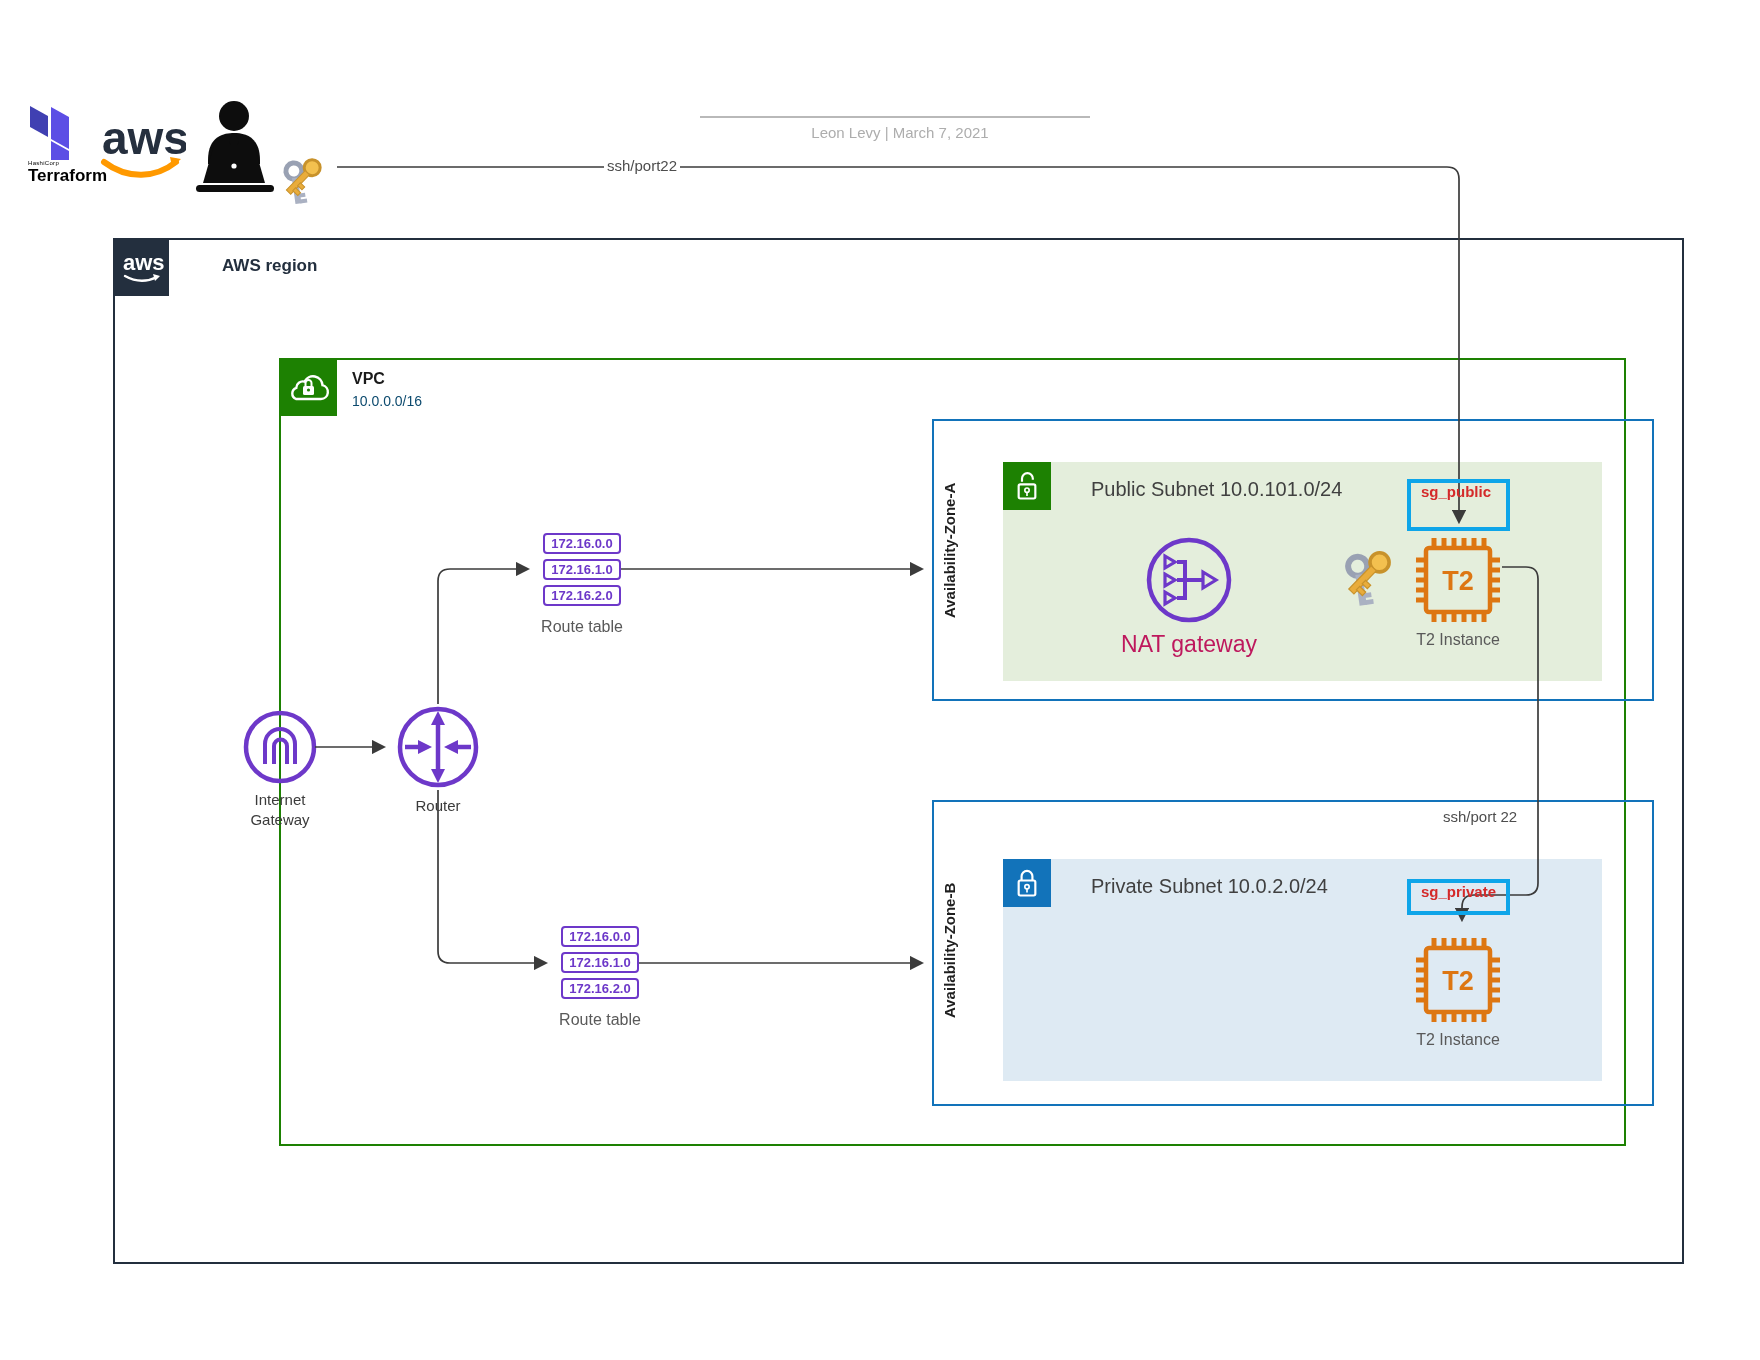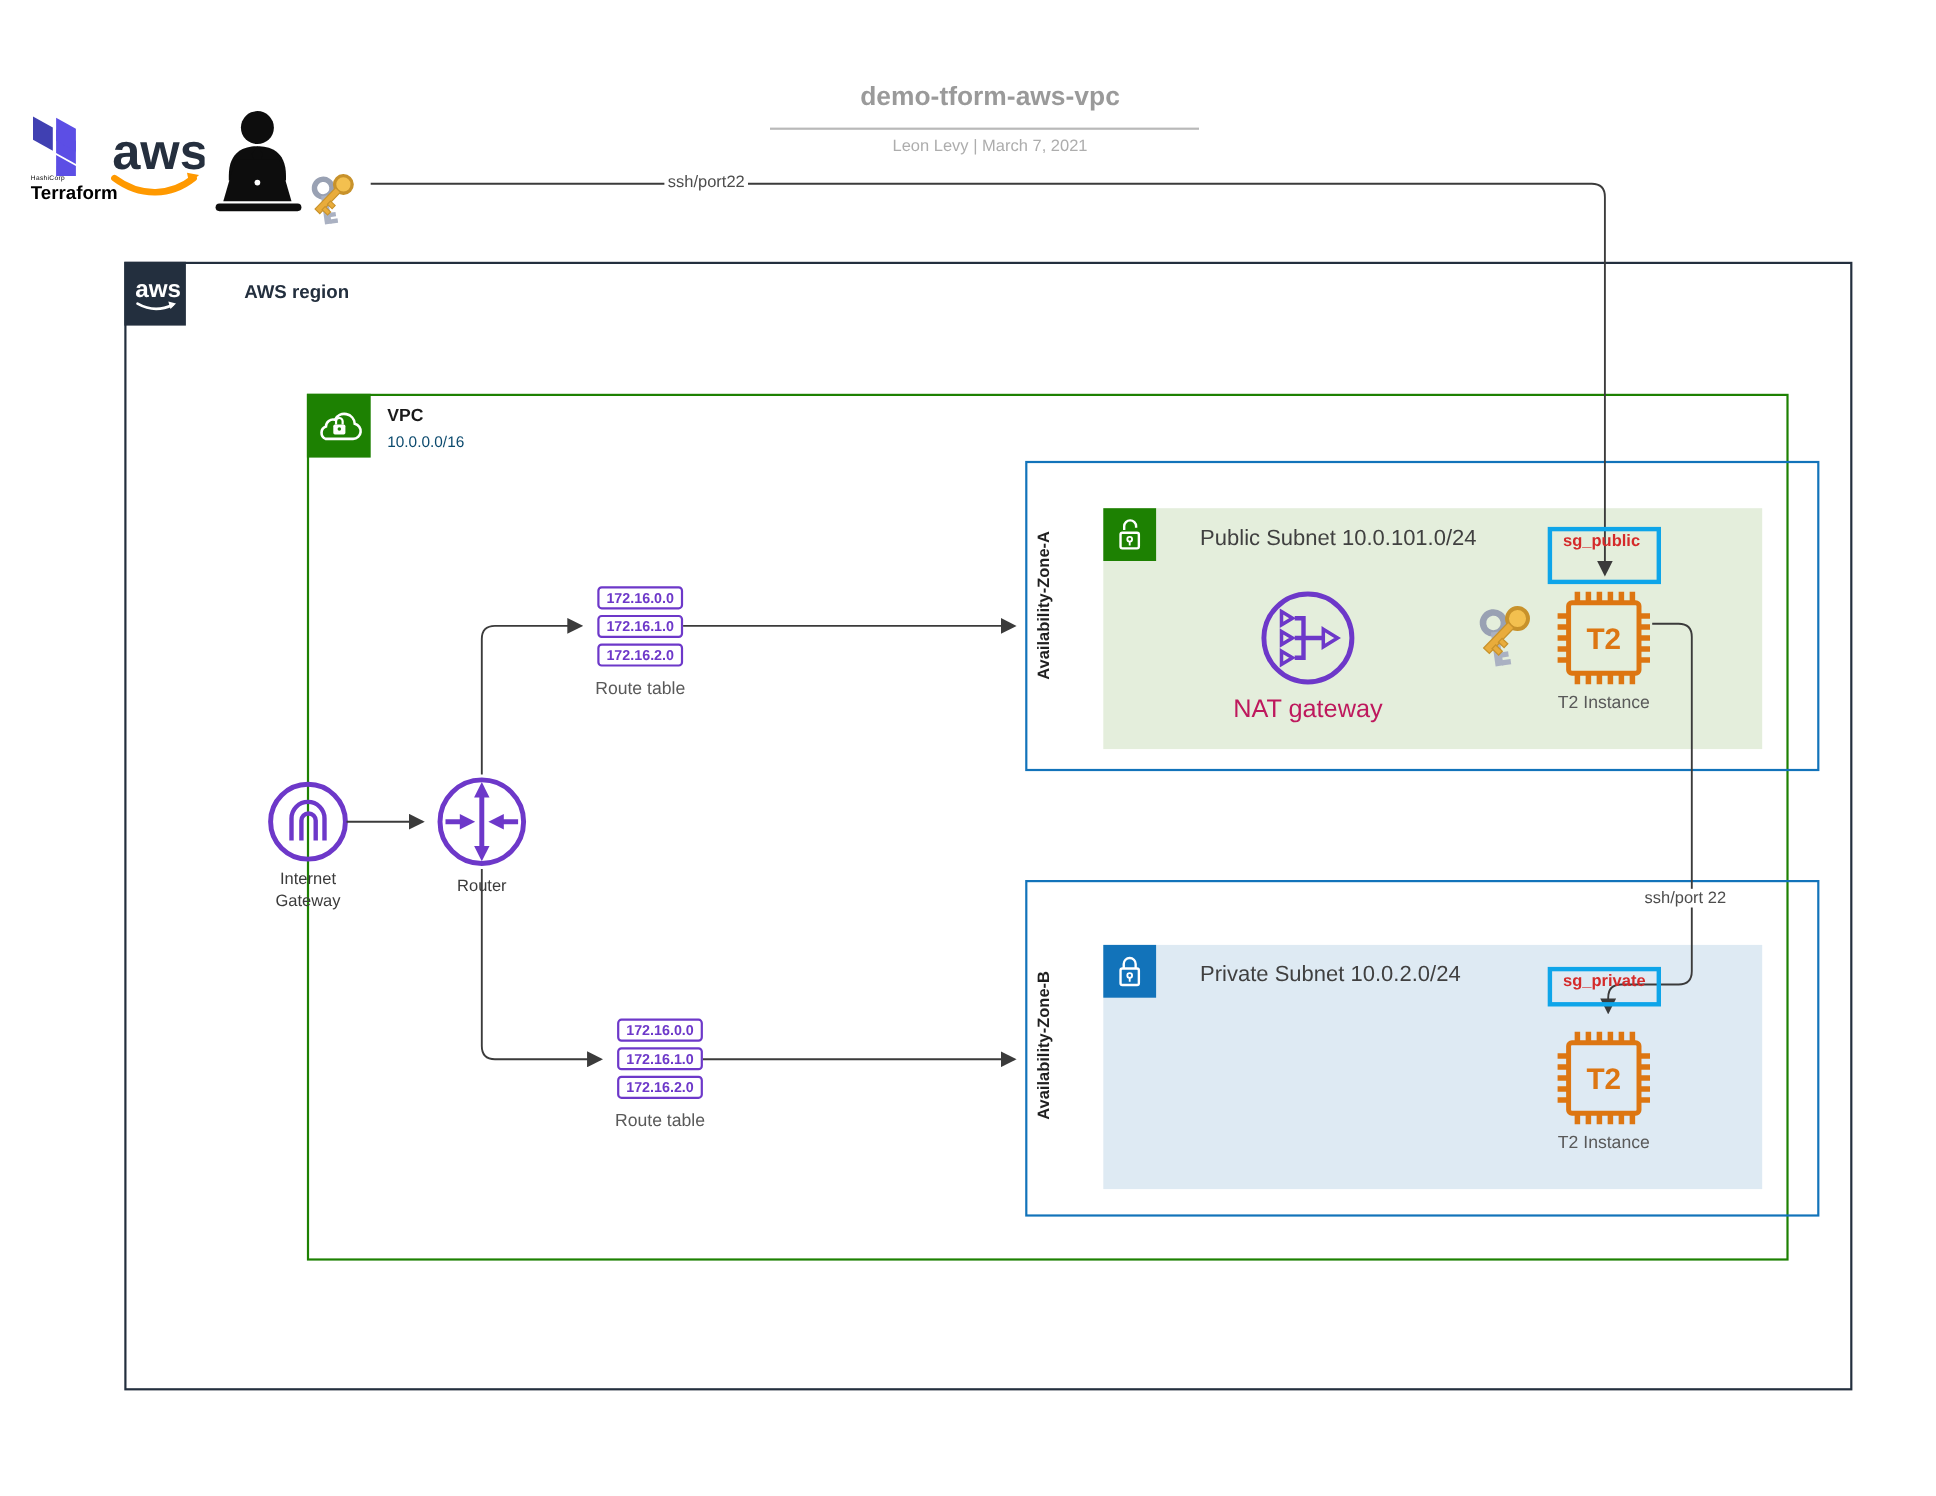--- a/index.html
+++ b/index.html
@@ -43,21 +43,20 @@
   
   .tf-sub{font-size:6px;color:#000;letter-spacing:.3px;}
   .tf-name{font-size:17px;font-weight:bold;color:#000;}
   svg{display:block;}
 </style>
 </head>
 <body>
 
 <div id="canvas">
 
-  <div class="abs title" style="left:640px;top:74px;width:520px;">demo-tform-aws-vpc</div>
   <div class="abs title-rule" style="left:700px;top:116px;width:390px;"></div>
   <div class="abs subtitle" style="left:640px;top:124px;width:520px;">Leon Levy  |  March 7, 2021</div>
 
   <div class="abs" style="left:28px;top:104px;width:70px;">
     <svg width="62" height="56" viewBox="0 0 62 56">
       <polygon points="2,2 20,12 20,33 2,23" fill="#4040B2"></polygon>
       <polygon points="23,14 41,24 41,45 23,35" fill="#5C4EE5"></polygon>
       <polygon points="44,24 62,34 62,55 44,45" fill="#5C4EE5" transform="translate(-21,-21)"></polygon>
       <polygon points="23,37 41,47 41,56 23,56" fill="#5C4EE5"></polygon>
     </svg>
@@ -298,15 +297,15 @@
   </svg>
 
   <div class="abs sg-box" style="left:1407px;top:479px;width:103px;height:52px;">
     <span class="sg-text">sg_public</span>
   </div>
   <div class="abs sg-box" style="left:1407px;top:879px;width:103px;height:36px;">
     <span class="sg-text">sg_private</span>
   </div>
 
   <div class="abs line-label" style="left:604px;top:157px;">ssh/port22</div>
-  <div class="abs line-label" style="left:1492px;top:808px;">ssh/port 22</div>
+  <div class="abs line-label" style="left:1440px;top:808px;">ssh/port 22</div>
 
 </div>
 
 </body></html>

